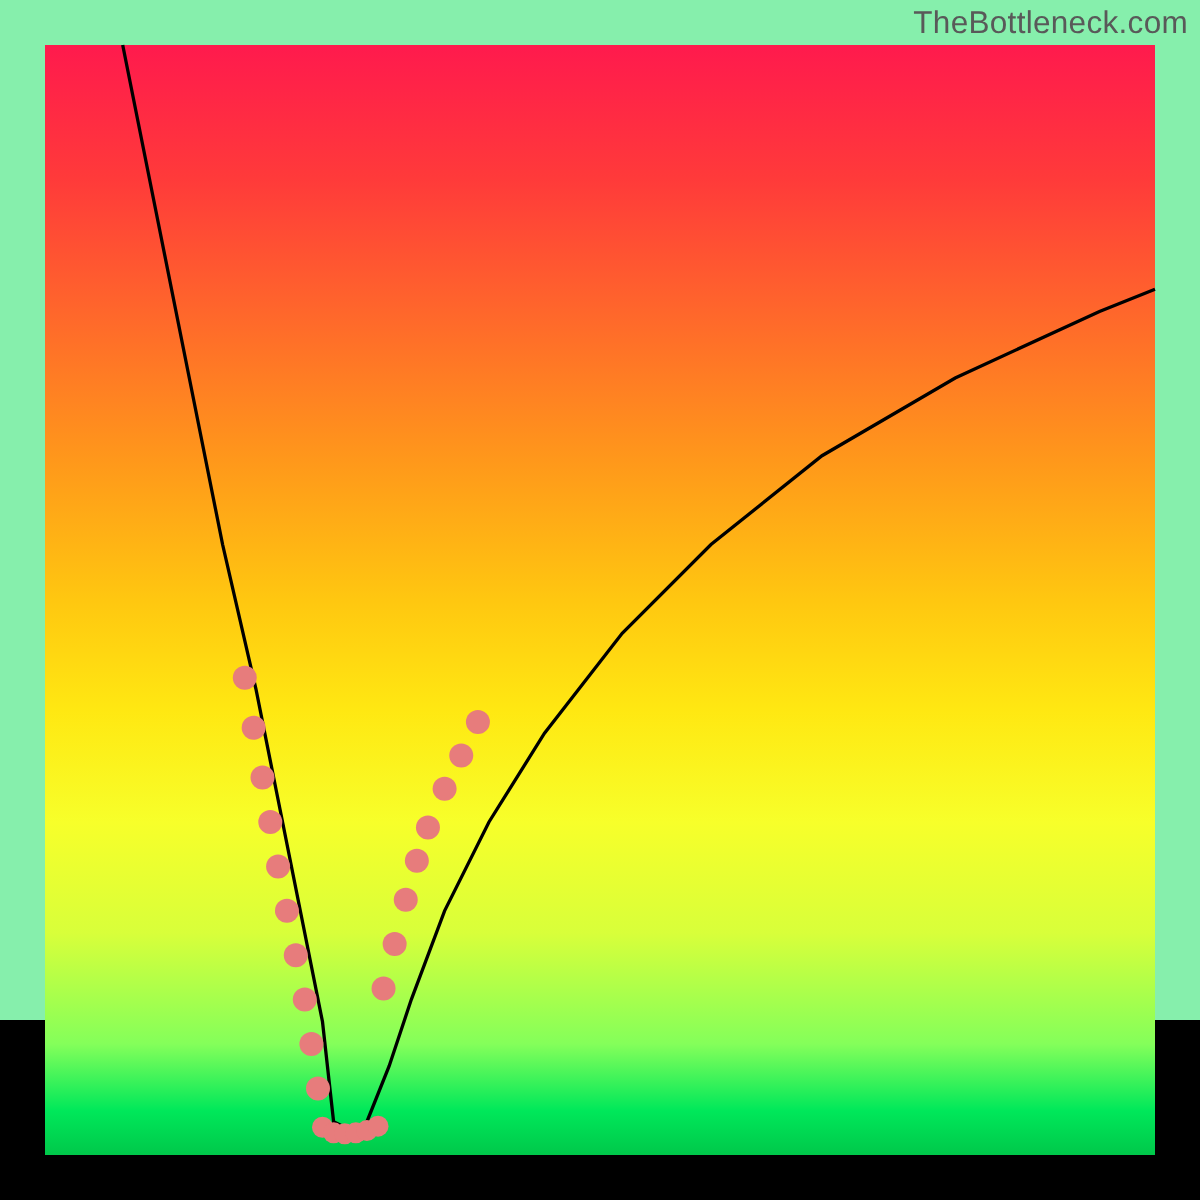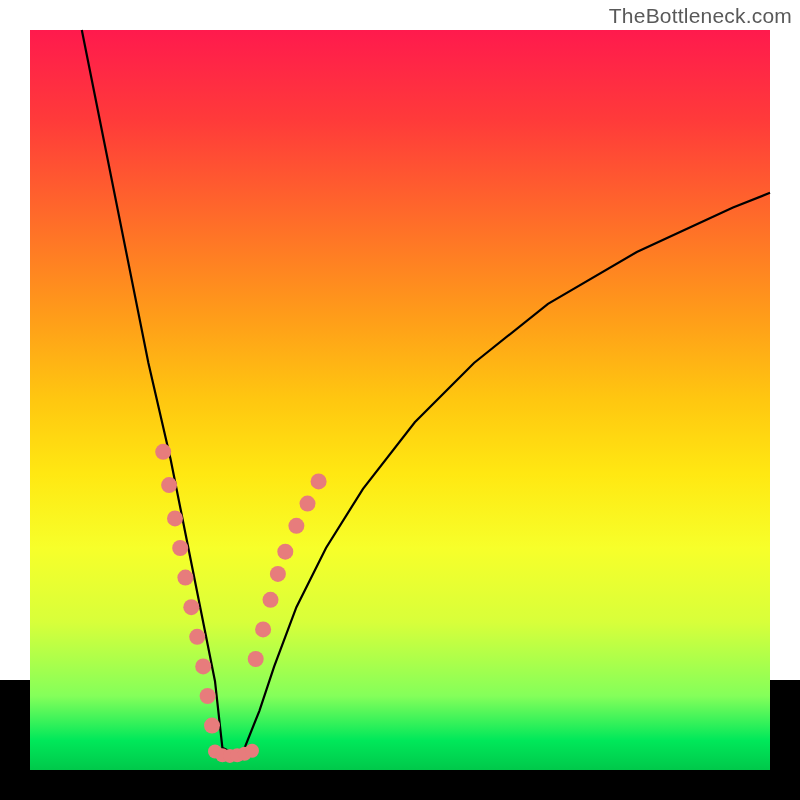--- a/index.html
+++ b/index.html
@@ -10,21 +10,21 @@
     overflow: hidden;
     background: #000;
     font-family: Arial, Helvetica, sans-serif;
   }
   .frame {
     position: absolute;
     left: 0;
     top: 0;
     width: 800px;
     height: 680px;
-    background: #ffffff;
+    background: #86efac;
   }
   .plot-area {
     position: absolute;
     left: 30px;
     top: 30px;
     width: 740px;
     height: 740px;
     
     background: linear-gradient(to bottom,
       #ff1a4d 0%,

